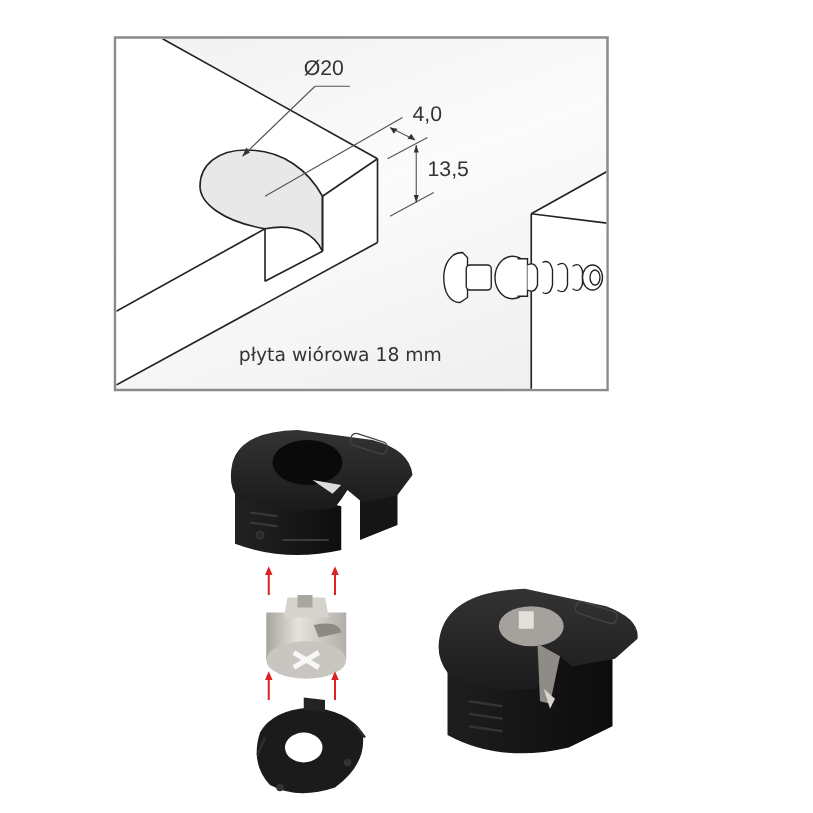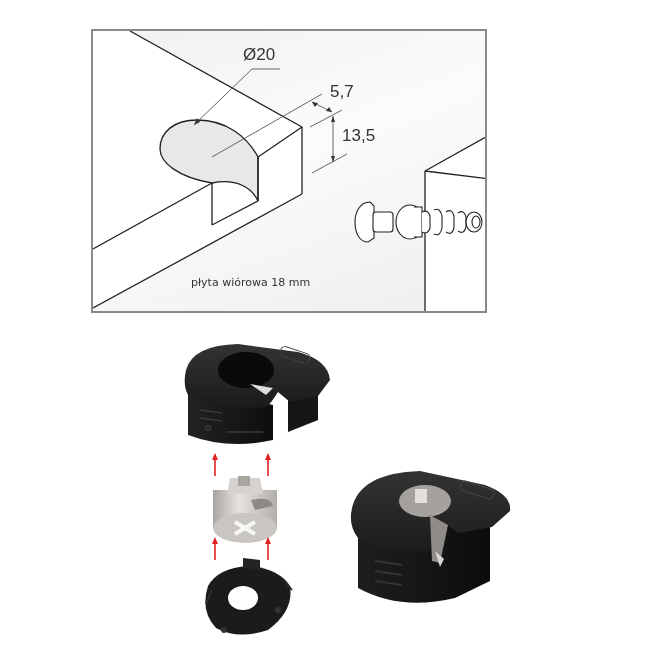--- a/index.html
+++ b/index.html
@@ -34,21 +34,21 @@
       position: absolute;
       font-family: "Liberation Sans", sans-serif;
       font-size: 17px;
       color: #333333;
       line-height: 1;
       white-space: nowrap;
     }
     .caption {
       position: absolute;
       font-family: "DejaVu Sans", sans-serif;
-      font-size: 11px;
+      font-size: 15px;
       color: #333333;
       white-space: nowrap;
       line-height: 1;
     }
     .product {
       position: absolute;
     }
   </style>
 </head>
 <body>
@@ -119,21 +119,21 @@
       <path d="M 420,210 Q 426,207 428,214 L 428,226 Q 426,233 420,230"></path>
       <path d="M 432,208 Q 438,205 440,214 L 440,226 Q 438,235 432,232"></path>
       <path d="M 444,210 Q 450,206 452,214 L 452,226 Q 450,234 444,230"></path>
       <path d="M 456,211 Q 462,207 464,215 L 464,225 Q 462,233 456,229"></path>
       <ellipse cx="472" cy="220" rx="8" ry="10"></ellipse>
       <ellipse cx="474" cy="220" rx="4" ry="6"></ellipse>
     </g>
   </svg>
 
   <span class="dim-label" style="left:150px; top:15px;">Ø20</span>
-  <span class="dim-label" style="left:237px; top:52px;">5,7</span>
+  <span class="dim-label" style="left:237px; top:52px;">4,0</span>
   <span class="dim-label" style="left:249px; top:96px;text-align:center;">13,5</span>
   <span class="dim-label" style="left:436px; top:172px;">9</span>
   <span class="caption" style="left:98px; top:246px;">płyta wiórowa 18 mm</span>
 </div>
 
 <svg class="product" style="left:178px; top:340px;" width="156" height="110" viewBox="0 0 156 110">
   <defs>
     <linearGradient id="capTop" x1="0" y1="0" x2="0" y2="1">
       <stop offset="0" stop-color="#333"></stop>
       <stop offset="1" stop-color="#1a1a1a"></stop>

